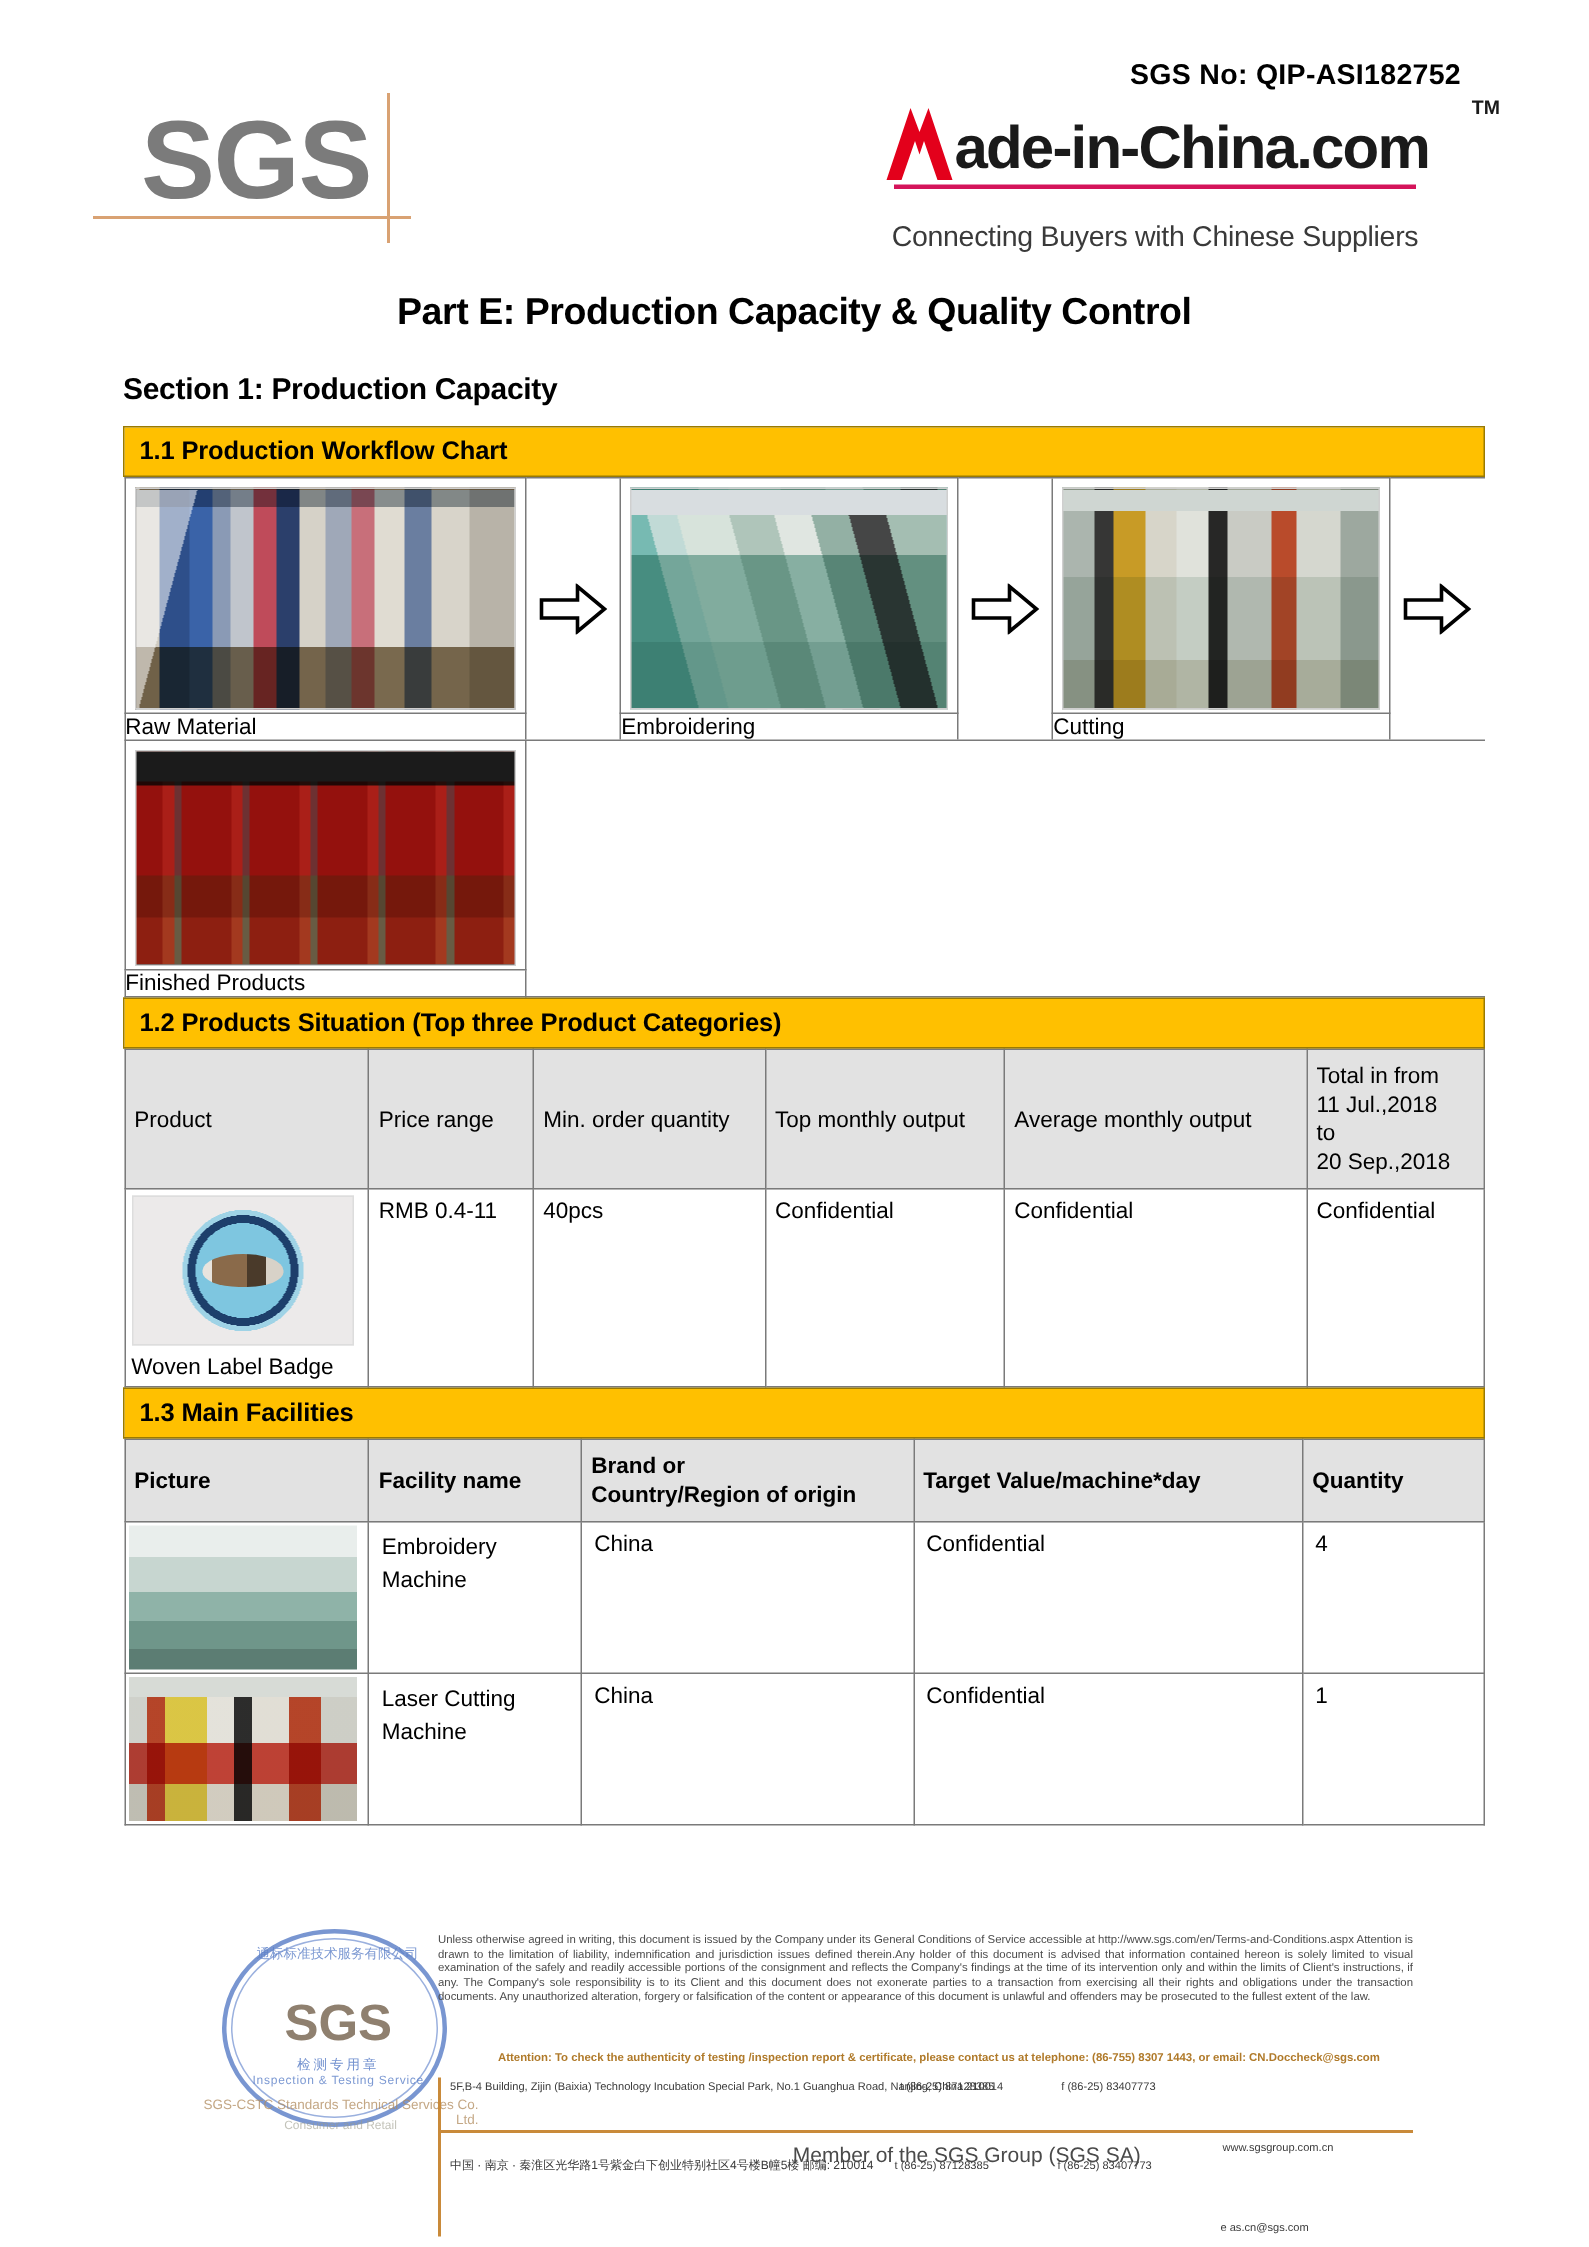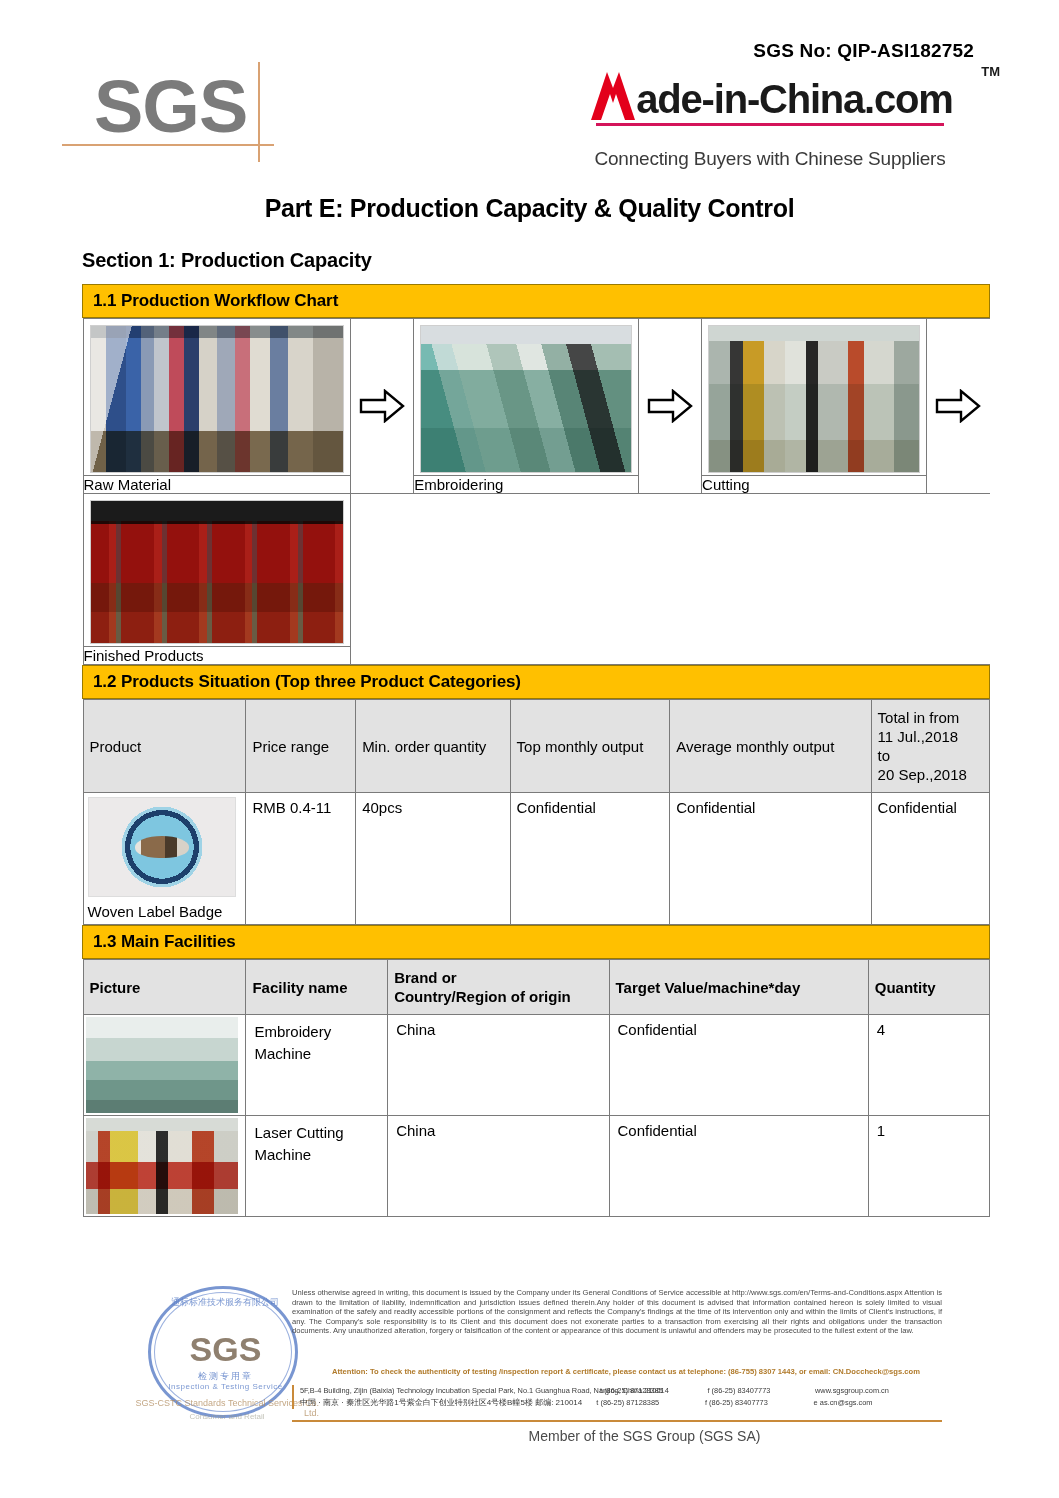--- a/index.html
+++ b/index.html
@@ -194,21 +194,21 @@
     position: absolute; left: 292px; top: 1385px; width: 650px;
     border-left: 2px solid #c98a3a; padding-left: 6px;
   }
   .addr-row {
     display: flex; font-size: 7.4px; line-height: 12px; color: #3a3a3a;
     white-space: nowrap;
   }
   .addr-row .a1 { width: 300px; }
   .addr-row .a2 { width: 110px; }
   .addr-row .a3 { width: 110px; }
-  .addr-row .a4 { width: 130px; }
+  .addr-row .a4 { width: 130px; margin-top: 41px; }
   .addr-row .cn { font-size: 8px; }
 
   .pageno {
     position: absolute; left: 0; top: 1372px; width: 1059px;
     text-align: center; font-size: 19px; font-weight: bold; color: #000;
   }
   .memberline {
     position: absolute; left: 292px; top: 1420px; width: 650px;
     height: 2px; background: #c98a3a;
   }

